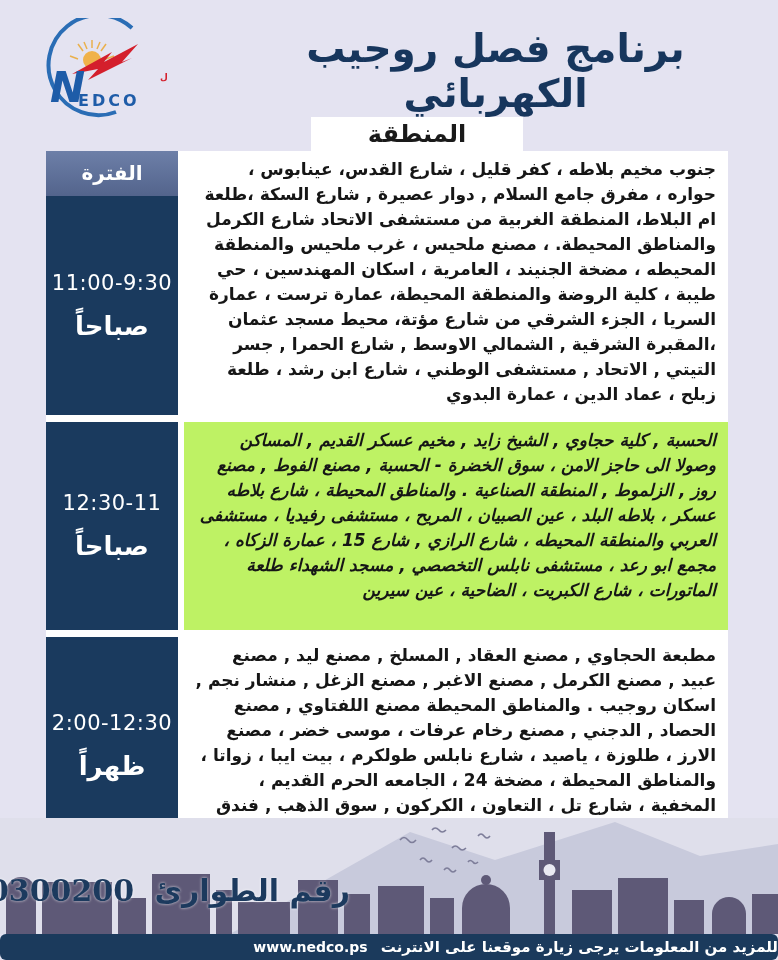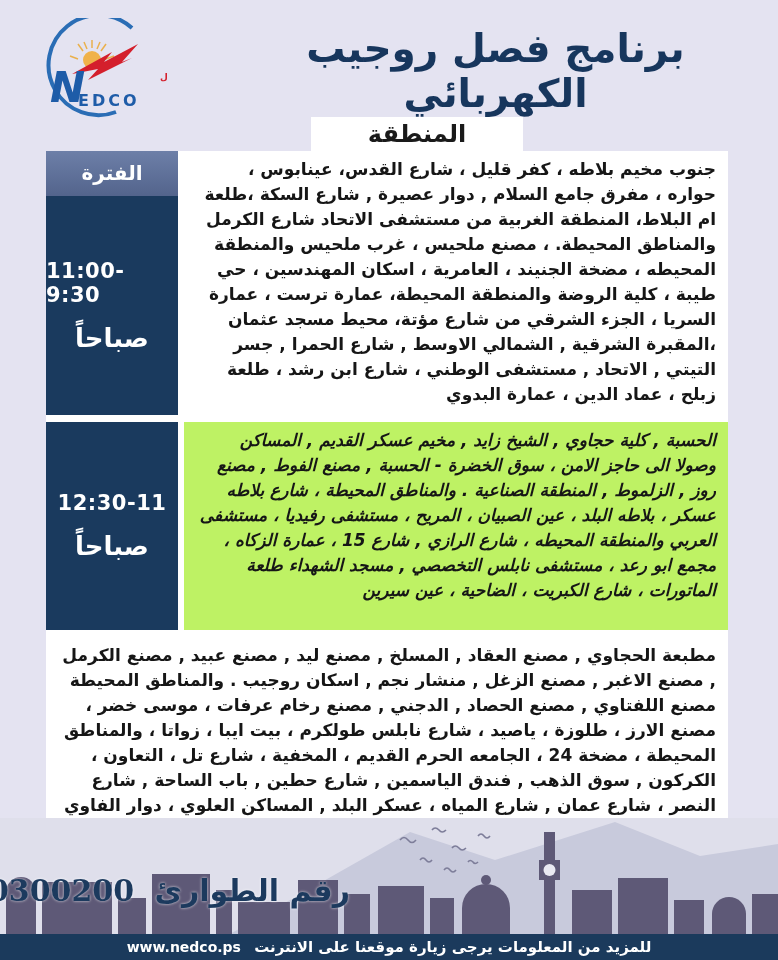--- a/index.html
+++ b/index.html
@@ -46,41 +46,41 @@
     height:45px;flex:none;
     background:linear-gradient(#6d7fa8,#53648c);
     color:#ffffff;font-size:20px;font-weight:bold;
     direction:rtl;text-align:center;line-height:45px;
   }
   .time-block{
     flex:1;background:#1a3a5e;color:#ffffff;
     display:flex;flex-direction:column;align-items:center;justify-content:center;
     gap:16px;
   }
-  .time-block .trange{direction:ltr;font-size:21px;font-weight:bold;letter-spacing:.5px;}
+  .time-block .trange{direction:ltr;font-size:21px;font-weight:normal;letter-spacing:.5px;}
   .time-block .tperiod{direction:rtl;font-size:26px;font-weight:bold;}
   .time-cell.short .time-block{flex:none;height:218px;}
   .area-cell{
     flex:1;direction:rtl;text-align:right;
     padding:6px 12px 8px 10px;
     font-size:17px;font-weight:bold;color:#161616;line-height:25px;
   }
   .row-1 .area-cell{background:#ffffff;min-height:240px;}
   .row-2 .area-cell{background:#bef264;min-height:194px;font-style:italic;}
   .row-3 .area-cell{background:#ffffff;min-height:250px;}
   .row-2 .time-block,.row-3 .time-block{margin-top:0;}
 
   
   .bottom-art{position:absolute;left:0;bottom:0;width:778px;height:142px;}
   .bottom-art svg{display:block;}
   .footer-bar{
     position:absolute;left:0;bottom:0;width:778px;height:26px;
     background:#1b3a5c;color:#ffffff;
-    direction:rtl;text-align:center;line-height:26px;
-    font-size:15px;font-weight:bold;
+    direction:rtl;line-height:26px;
+    font-size:15px;font-weight:bold;border-radius:6px;
   }
   .footer-bar .url{font-weight:bold;margin-right:8px;font-size:14px;}
   .emergency{
     position:absolute;left:10px;bottom:52px;width:340px;
     direction:rtl;text-align:left;
     color:#1c3a5e;font-size:30px;font-weight:bold;
     text-shadow:0 0 3px rgba(255,255,255,.8);
     white-space:nowrap;
   }
   .emergency .num{font-family:"DejaVu Serif",serif;font-weight:bold;margin-right:10px;}
@@ -130,20 +130,26 @@
       <div class="time-cell">
         <div class="time-block">
           <div class="trange">12:30-11</div>
           <div class="tperiod">صباحاً</div>
         </div>
       </div>
       <div class="area-cell">الحسبة , كلية حجاوي , الشيخ زايد , مخيم عسكر القديم , المساكن وصولا الى حاجز الامن ، سوق الخضرة - الحسبة , مصنع الفوط , مصنع روز , الزلموط , المنطقة الصناعية . والمناطق المحيطة ، شارع بلاطه عسكر ، بلاطه البلد ، عين الصبيان ، المريح ، مستشفى رفيديا ، مستشفى العربي والمنطقة المحيطه ، شارع الرازي , شارع 15 ، عمارة الزكاه ، مجمع ابو رعد ، مستشفى نابلس التخصصي , مسجد الشهداء طلعة الماتورات ، شارع الكبريت ، الضاحية ، عين سيرين</div>
     </div>
 
     <div class="trow row-3">
+      <div class="time-cell short">
+        <div class="time-block">
+          <div class="trange">2:00-12:30</div>
+          <div class="tperiod">ظهراً</div>
+        </div>
+      </div>
       <div class="area-cell">مطبعة الحجاوي , مصنع العقاد , المسلخ , مصنع ليد , مصنع عبيد , مصنع الكرمل , مصنع الاغبر , مصنع الزغل , منشار نجم , اسكان روجيب . والمناطق المحيطة مصنع اللفتاوي , مصنع الحصاد , الدجني , مصنع رخام عرفات ، موسى خضر ، مصنع الارز ، طلوزة ، ياصيد ، شارع نابلس طولكرم ، بيت ايبا ، زواتا ، والمناطق المحيطة ، مضخة 24 ، الجامعه الحرم القديم ، المخفية ، شارع تل ، التعاون ، الكركون , سوق الذهب , فندق الياسمين , شارع حطين , باب الساحة , شارع النصر ، شارع عمان , شارع المياه ، عسكر البلد , المساكن العلوي ، دوار الفاوي والمناطق المحيطة</div>
     </div>
 
   </div>
 
   <div class="bottom-art">
     <svg width="778" height="116" viewBox="0 0 778 116">
       <rect x="0" y="0" width="778" height="116" fill="#dfdfeb"></rect>
       <polygon points="230,116 410,14 495,42 615,4 700,38 778,26 778,116" fill="#c8cadc"></polygon>
       <g fill="#5e5977">

